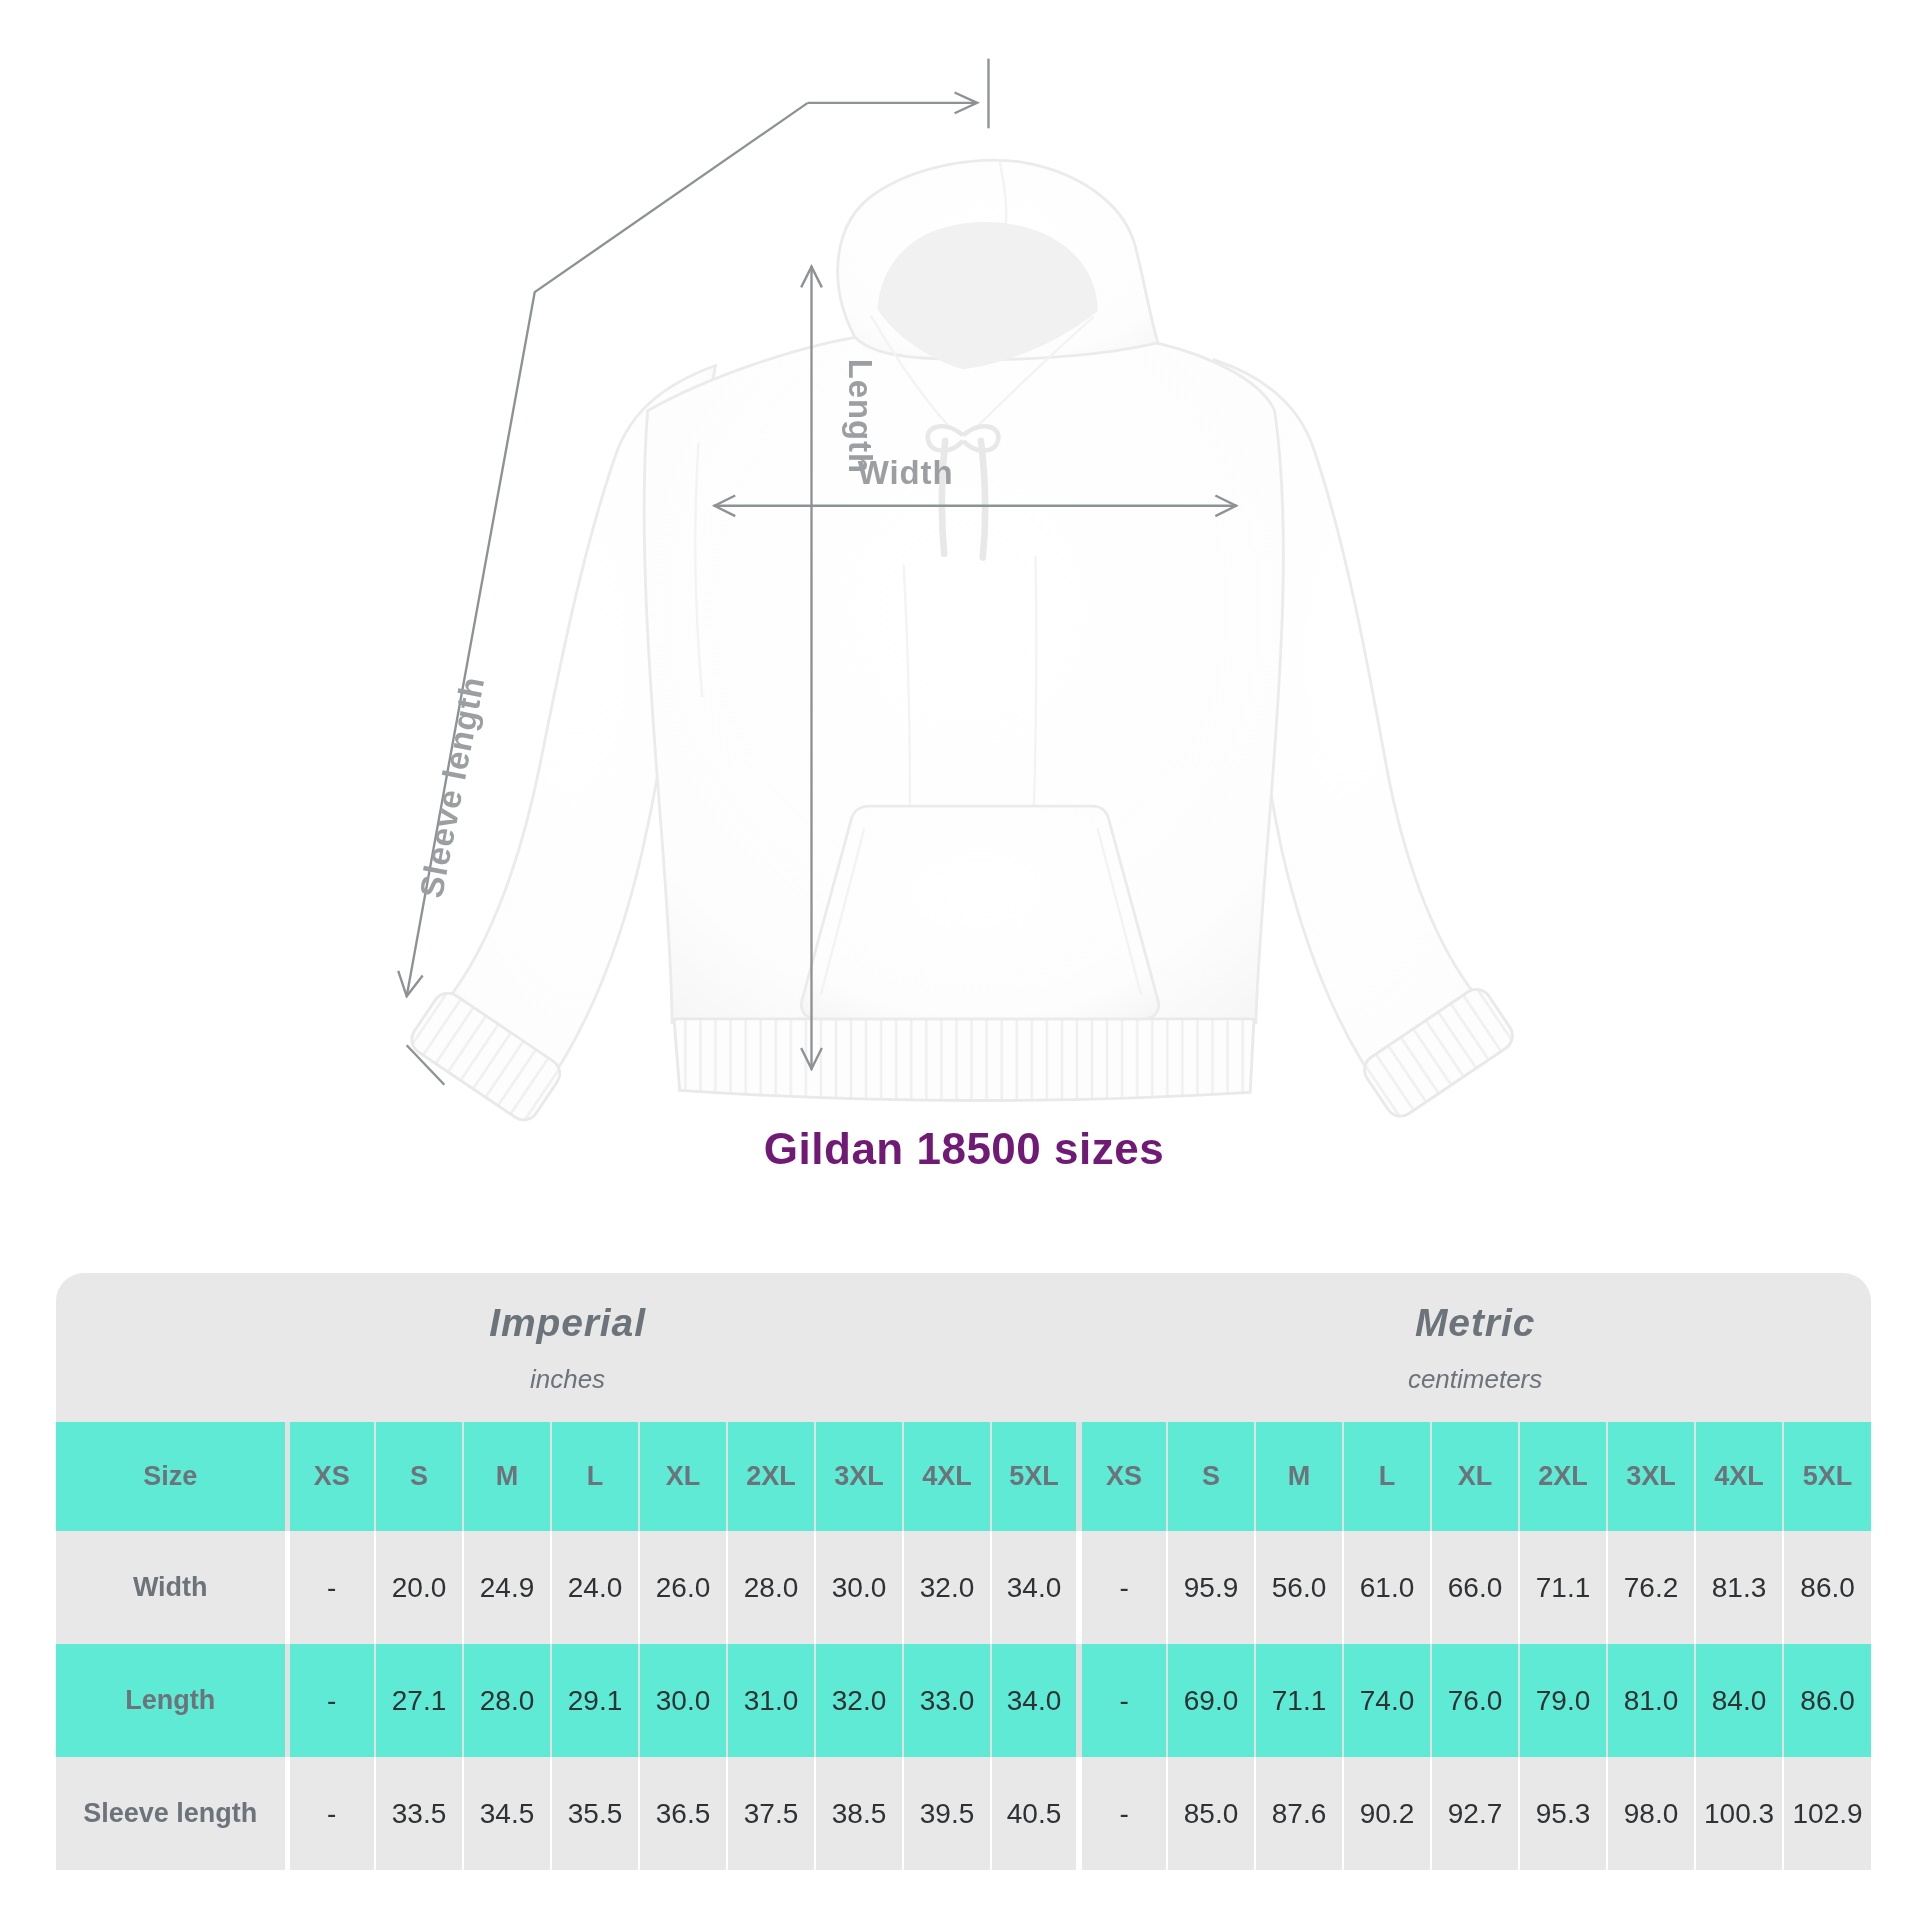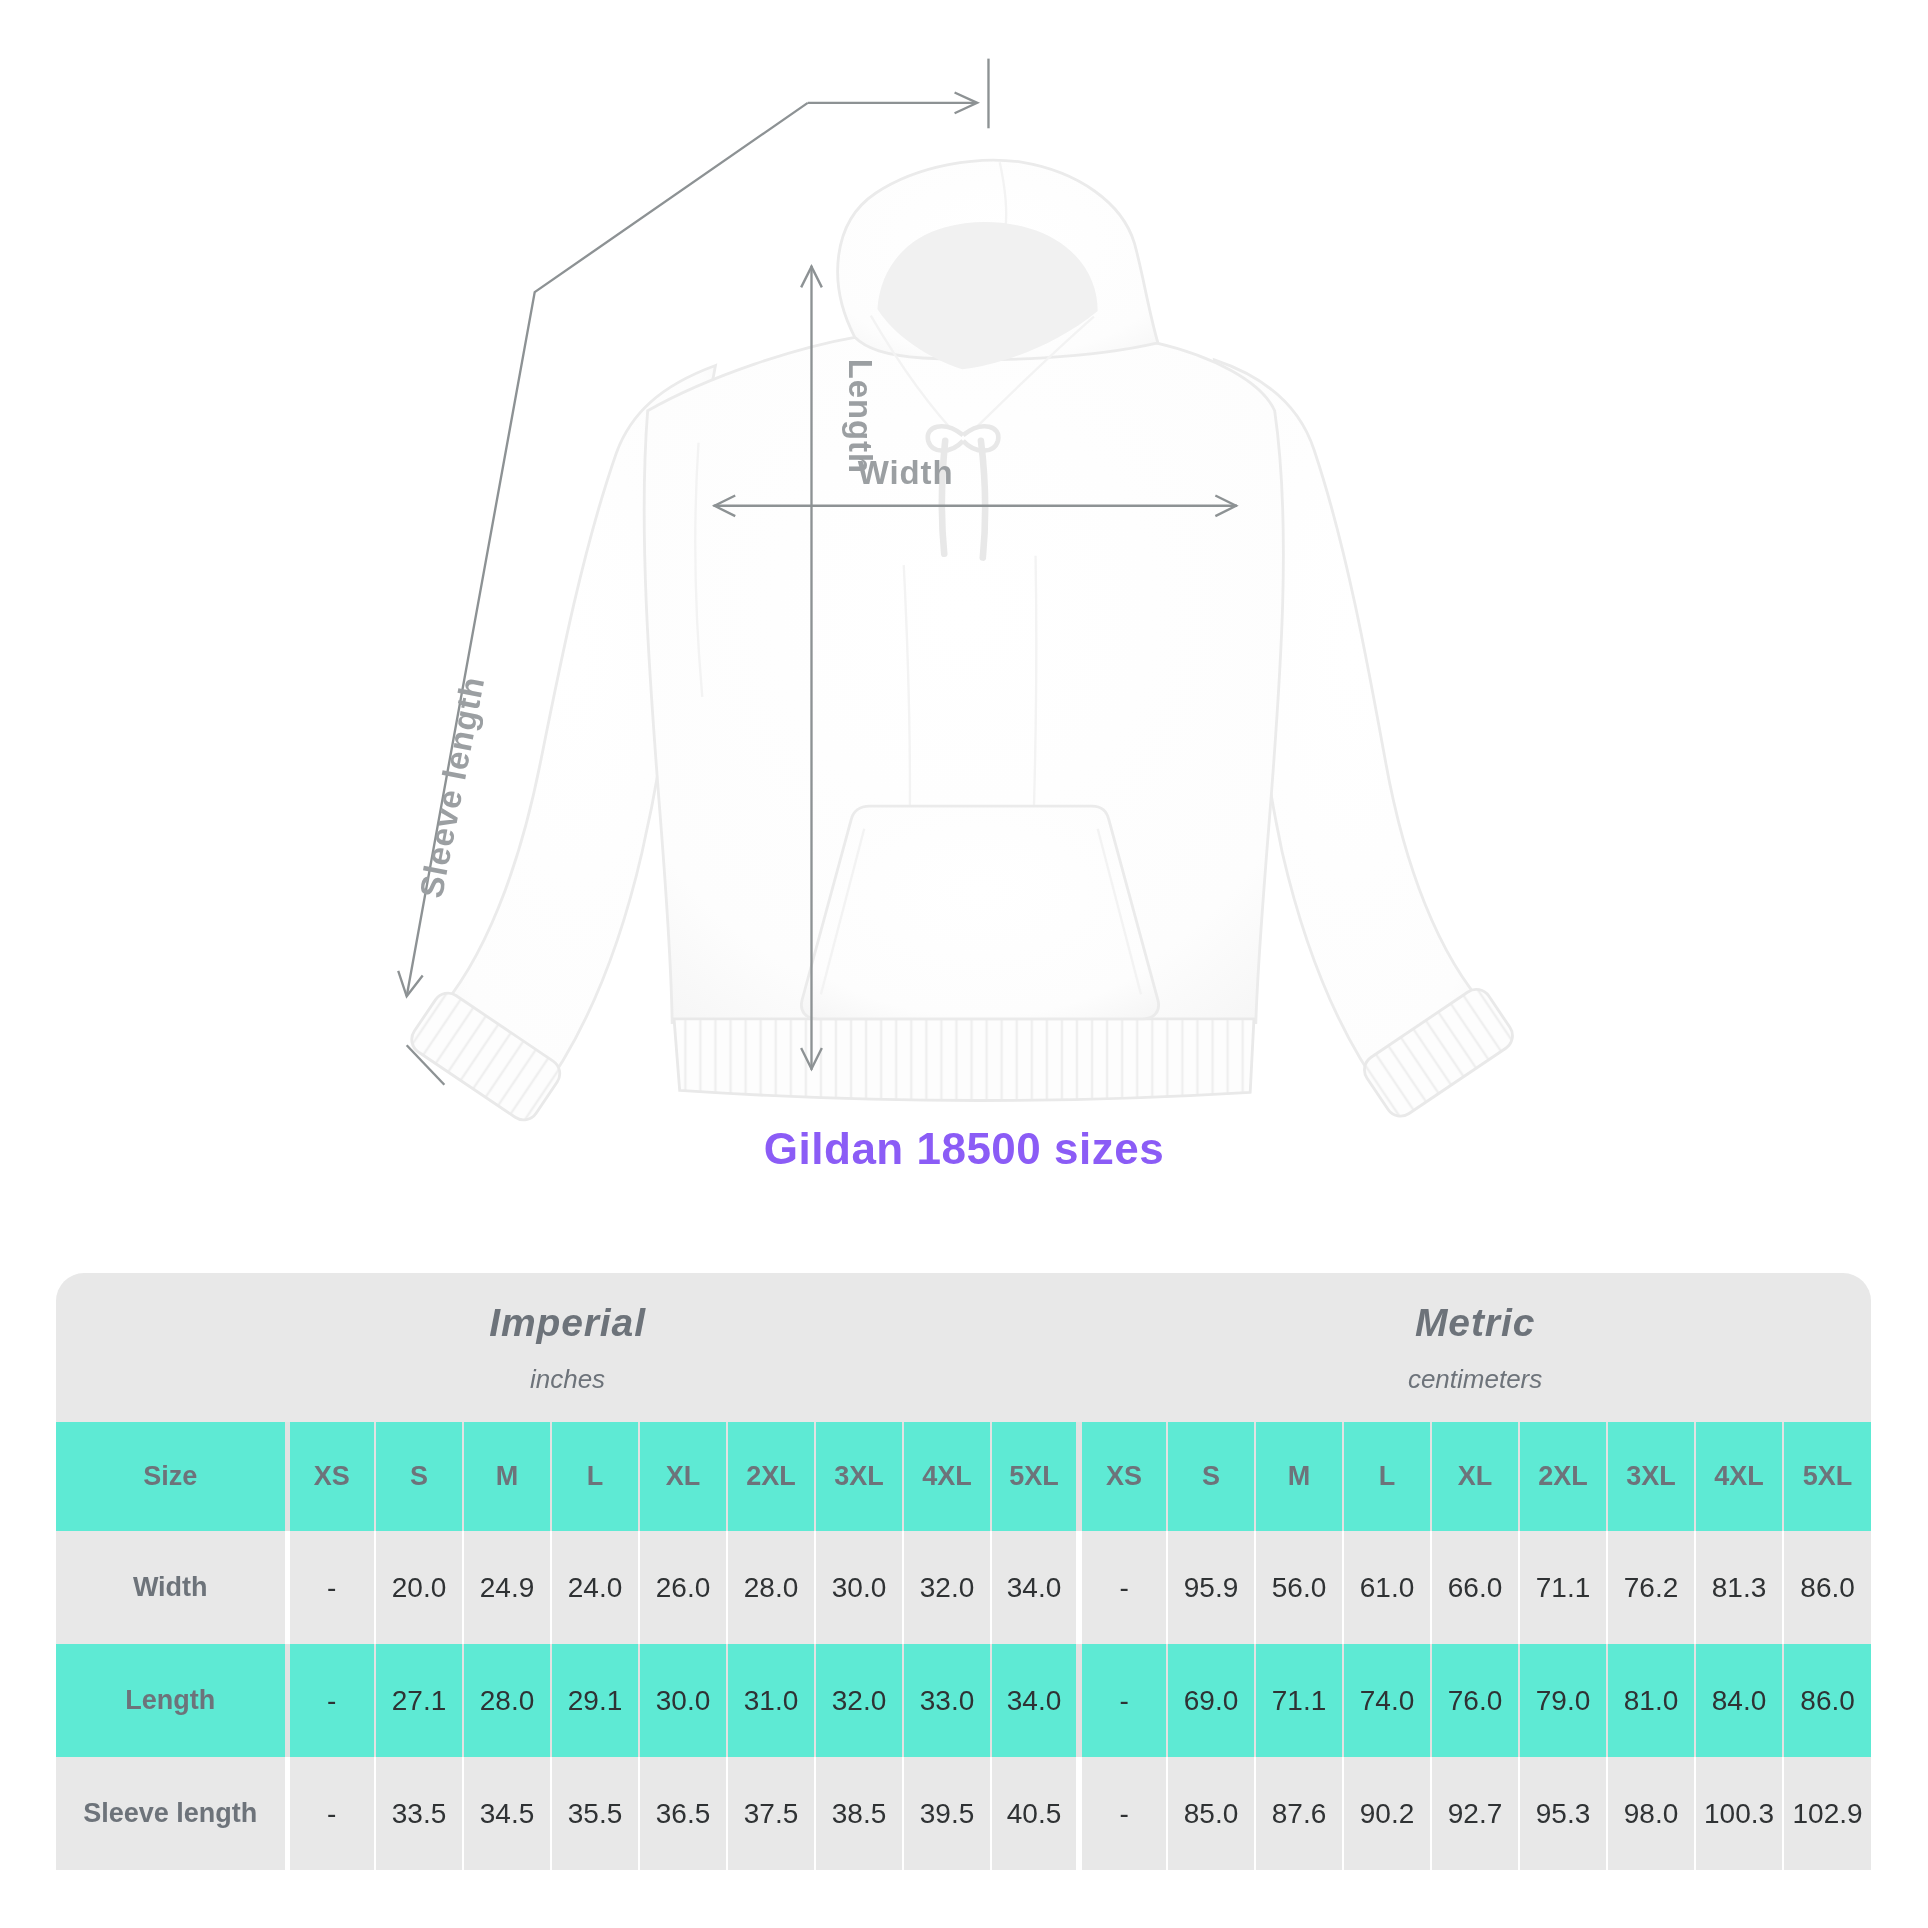--- a/index.html
+++ b/index.html
@@ -5,21 +5,21 @@
   html,body{margin:0;padding:0;background:#fff;}
   body{width:1928px;height:1928px;position:relative;overflow:hidden;
        font-family:"Liberation Sans", sans-serif;}
   .canvas{position:absolute;inset:0;background:#ffffff;}
 
   
   .figure{position:absolute;left:0;top:0;width:1928px;height:1262px;}
 
   
   .title{position:absolute;left:0;right:0;top:1124px;text-align:center;
-         font-size:44px;font-weight:700;color:#8b5cf6;letter-spacing:0.5px;}
+         font-size:44px;font-weight:700;color:#701a75;letter-spacing:0.5px;}
   .note{position:absolute;left:0;right:0;top:1192px;text-align:center;
         font-size:25.4px;font-style:italic;color:#4d4f52;}
 
   
   .table-wrap{position:absolute;left:56px;top:1273px;width:1815px;height:668px;
               border-radius:28px;overflow:hidden;background:#fff;}
   table{border-collapse:collapse;table-layout:fixed;width:1815px;height:597px;}
   col.lab{width:231px;} col.dat{width:88px;}
   td{text-align:center;vertical-align:middle;padding:0;font-size:28px;
      color:var(--value-text,#2f3234);}

